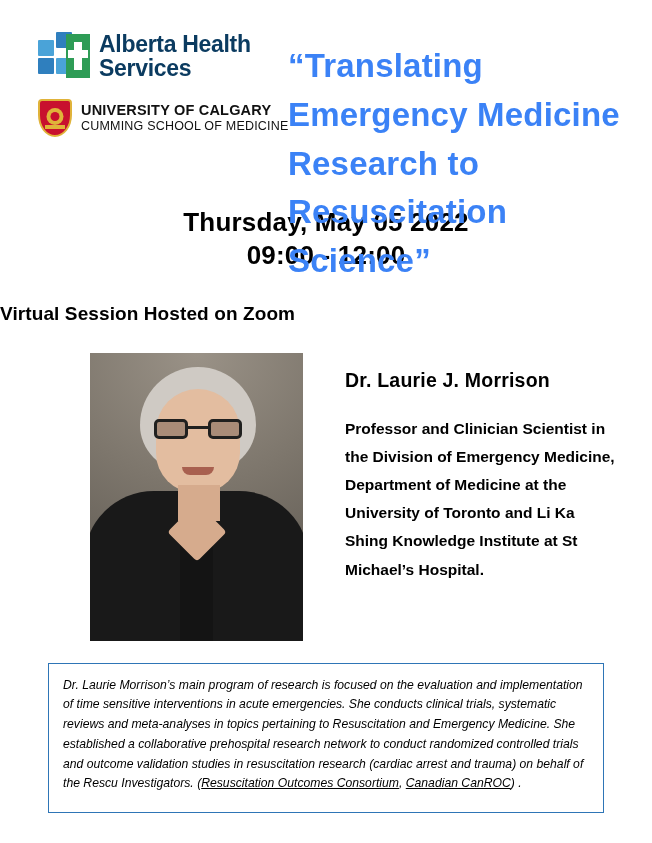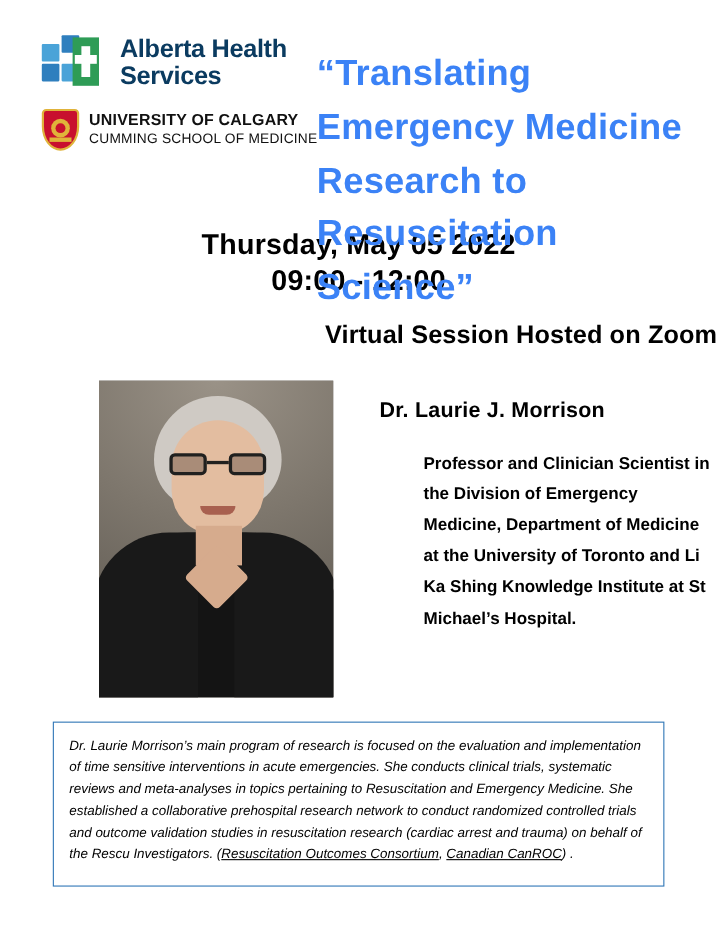--- a/index.html
+++ b/index.html
@@ -26,21 +26,21 @@
     position: absolute;
     left: 38px;
     top: 32px;
     width: 255px;
   }
 
   
   .ahs-logo {
     display: flex;
     align-items: center;
-    gap: 19px;
+    gap: 9px;
   }
   .ahs-mark {
     position: relative;
     width: 52px;
     height: 48px;
     flex: none;
   }
   .ahs-sq {
     position: absolute;
     border-radius: 1px;
@@ -179,24 +179,24 @@
     letter-spacing: 0.2px;
     line-height: 1.28;
   }
   .save-line {
     font-size: 21px;
     font-weight: bold;
     letter-spacing: 0.2px;
     margin-top: 4px;
   }
   .virtual-line {
-    text-align: right;
-    font-size: 23px;
-    font-weight: bold;
-    margin-top: 18px;
+    text-align: left;
+    font-size: 19px;
+    font-weight: bold;
+    margin-top: 30px;
     letter-spacing: 0.1px;
   }
 
   
   .speaker {
     display: flex;
     margin-top: 28px;
     padding-left: 90px;
   }
   .portrait {
@@ -313,21 +313,20 @@
     font-size: 19.5px;
     font-weight: bold;
     letter-spacing: 0.2px;
     margin-bottom: 23px;
   }
   .speaker-bio {
     font-size: 15.5px;
     font-weight: bold;
     line-height: 1.82;
     max-width: 270px;
-    margin-left: 40px;
   }
 
   
   .abstract {
     margin: 22px 48px 0 48px;
     border: 1px solid #2e75b6;
     padding: 12px 14px 12px 14px;
     height: 150px;
     box-sizing: border-box;
   }

